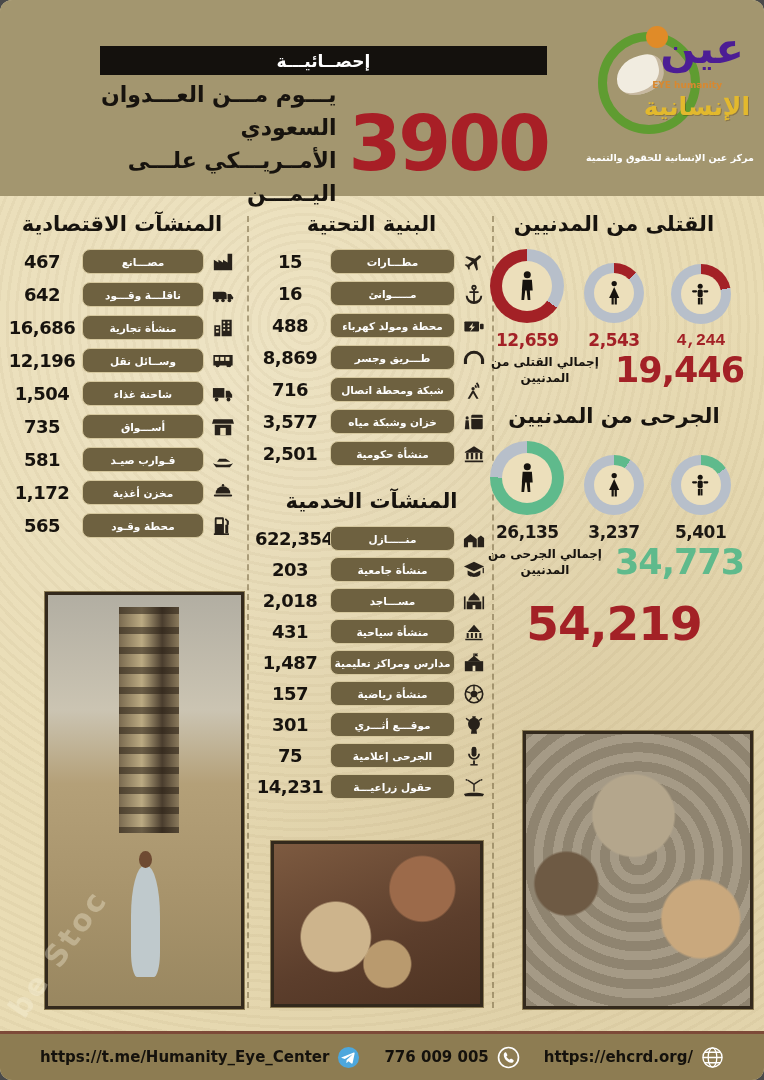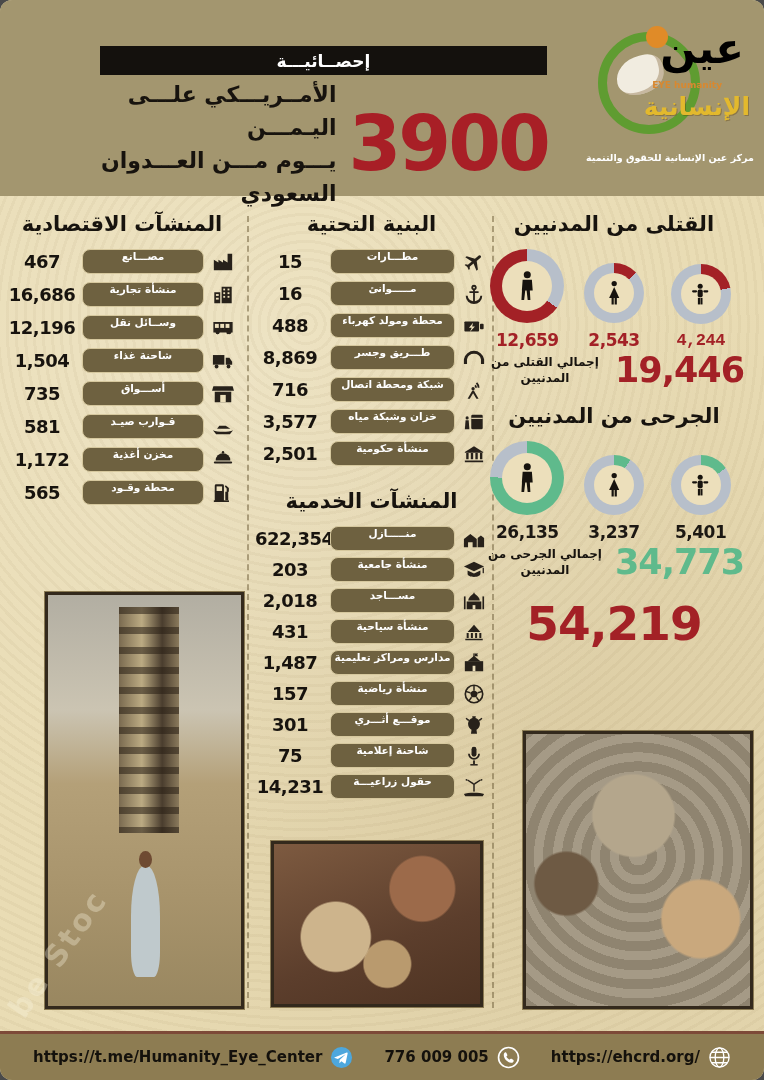--- a/index.html
+++ b/index.html
@@ -19,21 +19,21 @@
   .title-row{position:absolute;left:86px;top:78px;width:462px;display:flex;align-items:center;
     justify-content:flex-end;gap:12px;}
   .title-lines{direction:rtl;text-align:right;font-weight:800;color:#17130e;font-size:22px;line-height:1.5;}
   .big-number{font-size:76px;font-weight:800;color:#a81f26;line-height:.85;letter-spacing:-3px;}
   
   .logo{position:absolute;left:594px;top:22px;width:158px;height:124px;}
   .logo-ring{position:absolute;left:4px;top:10px;width:84px;height:84px;border:9px solid #5f9c31;border-radius:50%;}
   .logo-dot{position:absolute;left:52px;top:4px;width:22px;height:22px;background:#e08b28;border-radius:50%;}
   .logo-dove{position:absolute;left:22px;top:34px;width:48px;height:38px;background:#f1ece0;
     border-radius:62% 38% 55% 45%;transform:rotate(-14deg);box-shadow:inset -4px -3px 0 rgba(120,90,40,.35);}
-  .logo-ar-main{position:absolute;right:8px;top:6px;font-size:42px;font-weight:800;color:#000000;line-height:1;}
+  .logo-ar-main{position:absolute;right:8px;top:6px;font-size:42px;font-weight:800;color:#4c1d95;line-height:1;}
   .logo-latin{position:absolute;right:30px;top:58px;font-size:9px;color:#d9882f;font-weight:bold;}
   .logo-ar-sub{position:absolute;right:2px;top:72px;font-size:25px;font-weight:800;color:#e3b92d;line-height:1;
     text-shadow:1px 1px 0 rgba(90,60,10,.35);}
   .logo-caption{position:absolute;left:584px;top:152px;width:172px;text-align:center;color:#fff;
     font-size:9.5px;font-weight:bold;direction:rtl;}
   
   .divider{position:absolute;top:216px;height:792px;width:0;border-left:2.5px dashed #6d5d39;opacity:.5;}
   
   .col{position:absolute;top:212px;}
   .col-economic{left:7px;width:230px;}
@@ -41,21 +41,21 @@
   .col-right{left:484px;width:260px;}
   .col-title{font-size:21px;font-weight:800;color:#17130e;text-align:center;margin:0 0 13px;direction:rtl;}
   .col-title.mid2{margin-top:16px;}
   .stat-rows{display:flex;flex-direction:column;}
   .stat-row{display:flex;align-items:center;margin-bottom:7px;}
   .col-economic .stat-row{margin-bottom:8px;}
   .col-mid .services .stat-row{margin-bottom:6px;}
   .num{width:70px;font-size:18px;font-weight:800;color:#17130e;text-align:center;
     letter-spacing:-.5px;white-space:nowrap;}
   .pill{flex:1;height:23px;margin:0 5px;background:#6e6140;border:1.4px solid #d6c89e;border-radius:8px;
-    color:#fff;font-size:10.5px;font-weight:bold;display:flex;justify-content:center;
+    color:#fff;font-size:10.5px;font-weight:bold;display:flex;align-items:center;justify-content:center;
     direction:rtl;padding:0 0;white-space:nowrap;}
   .icon{width:28px;display:flex;justify-content:center;align-items:center;color:#27211a;}
   .icon svg{width:22px;height:22px;}
   
   .donut-row{display:flex;align-items:flex-end;margin-bottom:2px;}
   .donut-cell{width:33.33%;display:flex;flex-direction:column;align-items:center;}
   .ring{position:relative;border-radius:50%;}
   .ring::after{content:"";position:absolute;inset:var(--hole,10px);background:#ecdfbb;border-radius:50%;}
   .person{position:absolute;inset:0;display:flex;align-items:center;justify-content:center;z-index:1;color:#17130e;}
   .person svg{width:44%;height:60%;}
@@ -100,37 +100,37 @@
     background:
       radial-gradient(circle at 78% 68%, #c9a87d 0 15%, transparent 16%),
       radial-gradient(circle at 18% 55%, #6e5a44 0 13%, transparent 14%),
       radial-gradient(circle at 48% 30%, #b4a68c 0 18%, transparent 19%),
       repeating-radial-gradient(circle at 50% 45%, #a59a86 0 9px, #8d826e 0 0, #8f8470 9px 19px);}
   .watermark{position:absolute;left:-16px;top:936px;transform:rotate(-55deg);font-size:30px;font-weight:800;
     color:rgba(248,242,224,.34);letter-spacing:3px;z-index:6;}
   
   .footer-line{position:absolute;left:0;right:0;bottom:46px;height:3px;background:#7d4a38;}
   .footer{position:absolute;left:0;right:0;bottom:0;height:46px;background:#8d7c52;
-    display:flex;align-items:center;justify-content:center;gap:31px;}
+    display:flex;align-items:center;justify-content:center;gap:24px;}
   .footer-item{display:flex;align-items:center;gap:8px;font-size:15px;font-weight:800;color:#14110c;
     text-decoration:none;}
   .footer-item .f-icon{width:23px;height:23px;display:flex;}
   .footer-item svg{width:23px;height:23px;}
 </style>
 </head>
 <body>
 
 <div class="page">
 
   <div class="header">
     <div class="badge">إحصــائيـــة</div>
     <div class="title-row">
       <div class="title-lines">
+        <div>يـــوم مـــن العـــدوان السعودي</div>
         <div>الأمــريـــكي علـــى اليـمـــن</div>
-        <div>يـــوم مـــن العـــدوان السعودي</div>
       </div>
       <div class="big-number">3900</div>
     </div>
     <div class="logo">
       <div class="logo-ring"></div>
       <div class="logo-dot"></div>
       <div class="logo-dove"></div>
       <div class="logo-ar-main">عين</div>
       <div class="logo-latin">EYE humanity</div>
       <div class="logo-ar-sub">الإنسانية</div>
@@ -150,20 +150,35 @@
           <div class="pill">
             <span>مصـــانع</span>
           </div>
           <div class="icon">
             <svg viewBox="0 0 24 24" fill="currentColor">
               <path d="M2 21V9.5l5 3V9.5l5 3V9.5l5 3V3h5v18z"></path>
             </svg>
           </div>
         </div>
         <div class="stat-row">
+          <div class="num">642</div>
+          <div class="pill">
+            <span>ناقلـــة وقـــود</span>
+          </div>
+          <div class="icon">
+            <svg viewBox="0 0 24 24" fill="currentColor">
+              <path d="M1 8.5h11.5a3.5 3.5 0 0 1 3.5 3.5v4.5H1z"></path>
+              <path d="M17 11h3.6l2.4 3.4v2.1h-6z"></path>
+              <circle cx="5.5" cy="18" r="2"></circle>
+              <circle cx="12" cy="18" r="2"></circle>
+              <circle cx="19" cy="18" r="2"></circle>
+            </svg>
+          </div>
+        </div>
+        <div class="stat-row">
           <div class="num">16,686</div>
           <div class="pill">
             <span>منشأة تجارية</span>
           </div>
           <div class="icon">
             <svg viewBox="0 0 24 24" fill="currentColor">
               <path d="M2.5 21V9H9v12zM10.5 21V3h11v18z"></path>
               <g fill="#ecdfbb">
                 <rect x="12.3" y="5" width="2" height="2"></rect>
                 <rect x="17" y="5" width="2" height="2"></rect>
@@ -442,21 +457,21 @@
           <div class="icon">
             <svg viewBox="0 0 24 24" fill="currentColor">
               <path d="M10 2.5h4l-.4 1.8c2.7.8 4.9 3 4.9 6.2 0 3.8-2.3 5.7-3.8 6.8l.6 4.2h-6.6l.6-4.2C7.8 16.2 5.5 14.3 5.5 10.5c0-3.2 2.2-5.4 4.9-6.2z"></path>
               <path d="M3.5 4.5c.8 1.4 2 2.2 3.2 2.4M20.5 4.5c-.8 1.4-2 2.2-3.2 2.4" stroke="currentColor" stroke-width="1.6" fill="none"></path>
             </svg>
           </div>
         </div>
         <div class="stat-row">
           <div class="num">75</div>
           <div class="pill">
-            <span>شاحنة إعلامية</span>
+            <span>الجرحى إعلامية</span>
           </div>
           <div class="icon">
             <svg viewBox="0 0 24 24" fill="currentColor">
               <rect x="9.3" y="1.8" width="5.4" height="11" rx="2.7"></rect>
               <path d="M5.5 9.5a6.5 6.5 0 0 0 13 0h-1.9a4.6 4.6 0 0 1-9.2 0z"></path>
               <rect x="11" y="16.8" width="2" height="4"></rect>
               <rect x="8" y="20.8" width="8" height="1.6"></rect>
             </svg>
           </div>
         </div>

